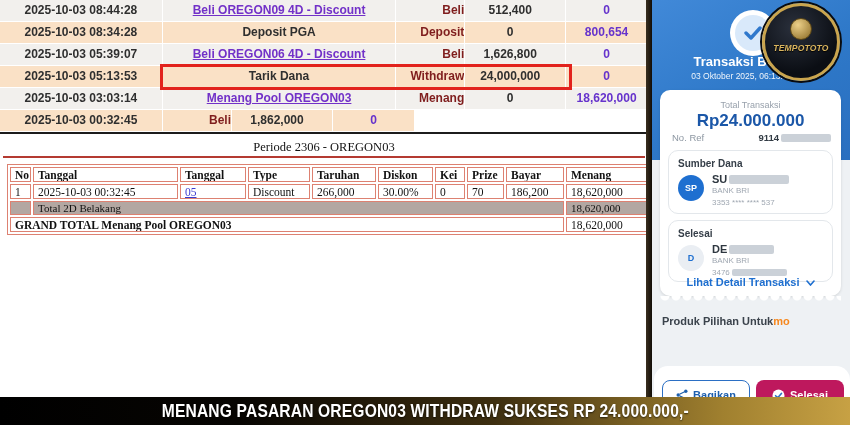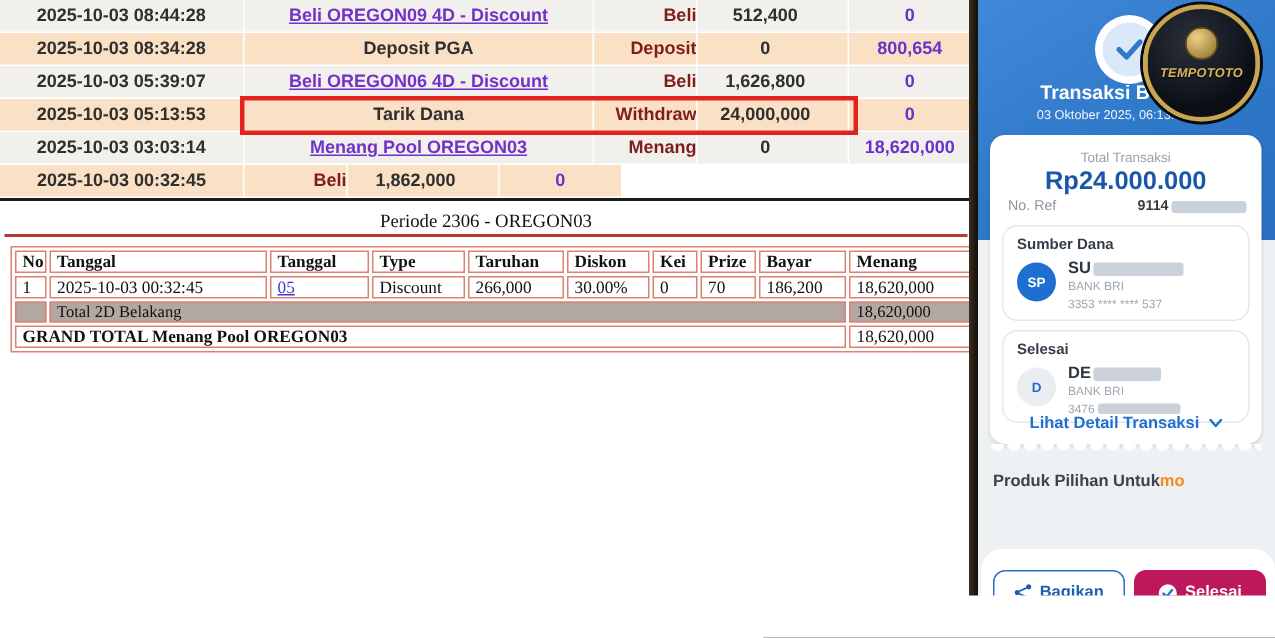--- a/index.html
+++ b/index.html
@@ -311,14 +311,17 @@
       <div class="btn" id="btn-done">
         <svg width="13" height="13" viewBox="0 0 13 13">
           <circle cx="6.5" cy="6.5" r="6" fill="#fff"></circle>
           <polyline points="3.6,6.7 5.7,8.8 9.4,4.4" fill="none" stroke="#2b6fc4" stroke-width="1.6" stroke-linecap="round" stroke-linejoin="round"></polyline>
         </svg>
         <span>Selesai</span>
       </div>
     </div>
   </div>
 
+  <div id="banner">
+    <div id="banner-text">MENANG PASARAN OREGON03 WITHDRAW SUKSES RP 24.000.000,-</div>
+  </div>
 
 </div>
 
 </body></html>

